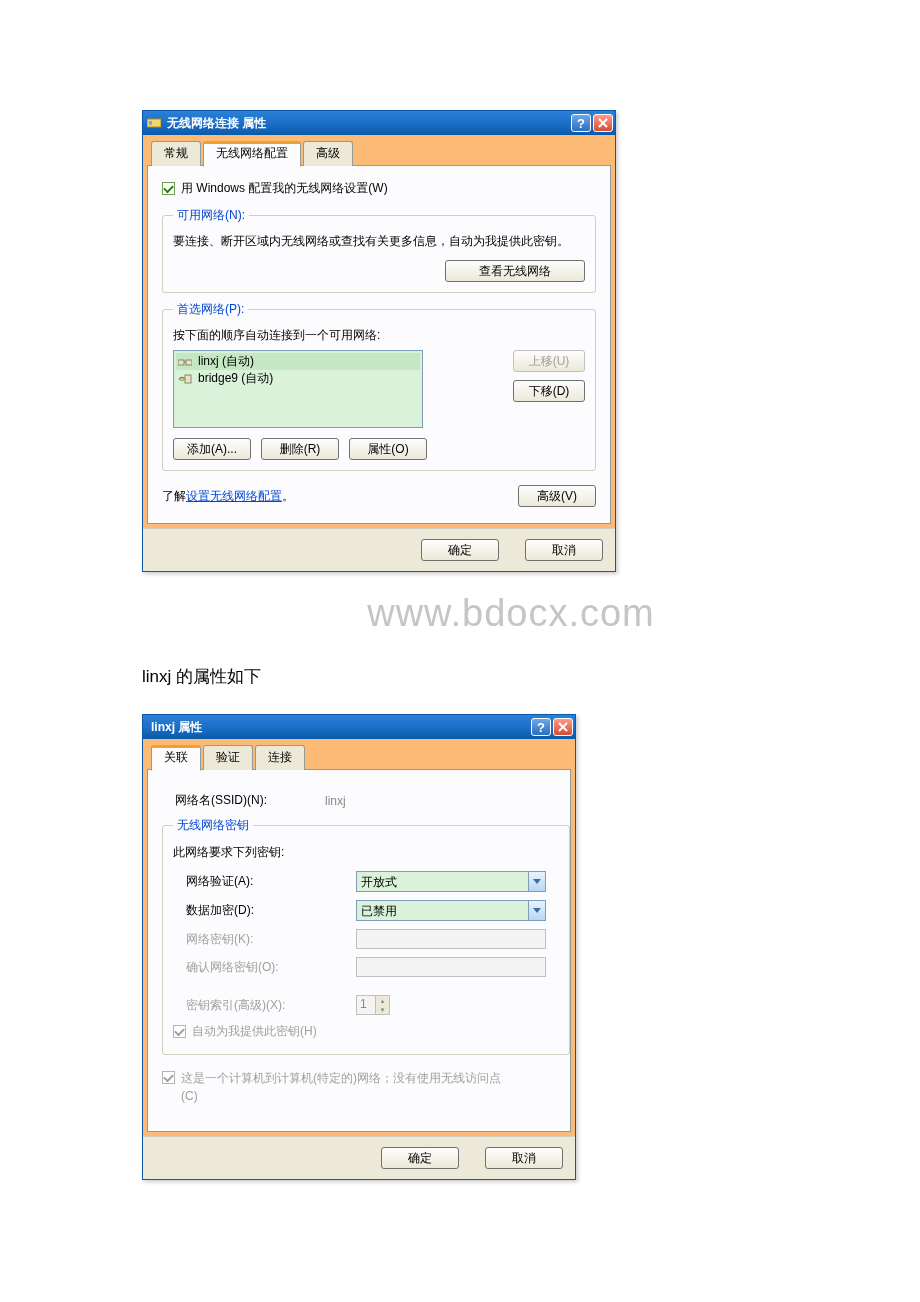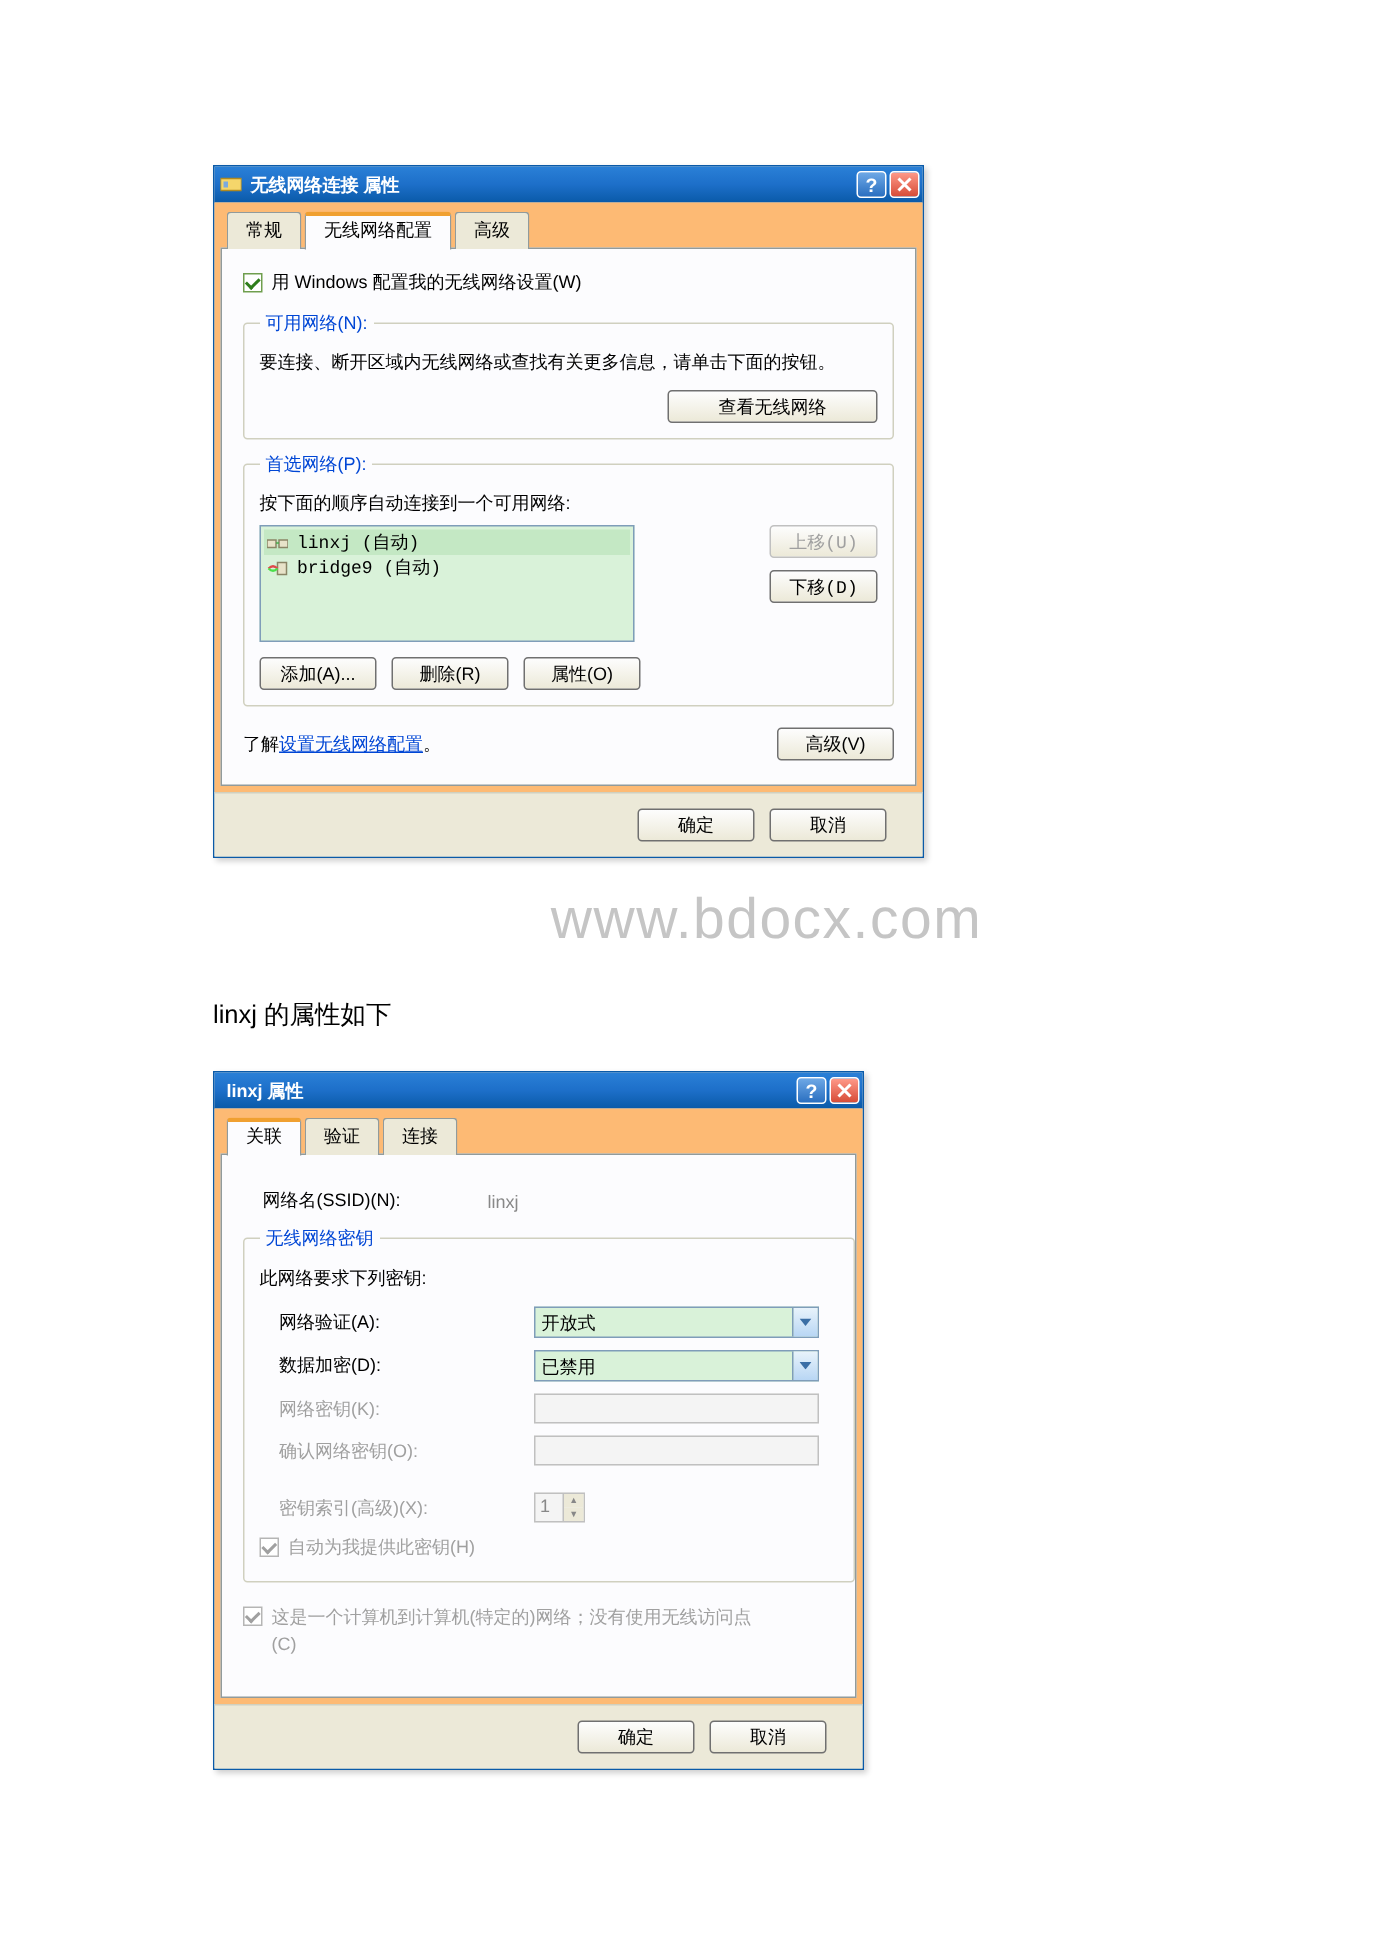--- a/index.html
+++ b/index.html
@@ -98,28 +98,28 @@
   }
   .btn.disabled { color:#a0a0a0; border-color:#c0c0c0;}
   .btn-right { display:flex; justify-content:flex-end; }
   .listbox {
     border:1px solid #7f9db9; background:#d9f2d9;
     width:250px; height:78px; padding:2px; overflow:hidden;
   }
   .listitem { display:flex;align-items:center;gap:6px;height:17px;padding:0 2px;}
   .listitem.selected{ background:#c4e8c4; }
   .neticon{width:14px;height:12px;flex-shrink:0;}
-  .prefgrid{ display:flex; gap:18px; align-items:flex-start;font-family:Liberation Mono, monospace; }
+  .prefgrid{ display:flex; gap:18px; align-items:flex-start; }
   .ud-btns{ display:flex;flex-direction:column;gap:8px; margin-left:auto;}
   .row3{ display:flex; gap:10px; margin-top:10px;}
   .learnrow{ display:flex; justify-content:space-between; align-items:center; margin-top:14px;}
   .learnrow a{ color:#0046d5; text-decoration:underline;}
   .footer{
     border-top:1px solid #d0d0bf;
-    padding:10px 24px; display:flex; justify-content:flex-end; gap:10px; background:#ece9d8;
+    padding:10px 12px; display:flex; justify-content:flex-end; gap:26px; background:#ece9d8;
   }
   .watermark{
     color:#c5c5c5; font-size:38px; letter-spacing:1px; text-align:center;
     margin:18px 0 30px -40px;
   }
   .interlabel{ font-size:17px; margin:12px 0 26px;}
   
   .formrow{ display:flex; align-items:center; margin:8px 13px;}
   .formrow .lbl{ width:150px;}
   .formrow .val-disabled{ color:#888;}
@@ -170,21 +170,21 @@
         <div class="tab">高级</div>
       </div>
       <div class="tabpanel">
         <div class="chkrow">
           <span class="chkbox checked"></span>
           <span>用 Windows 配置我的无线网络设置(W)</span>
         </div>
 
         <fieldset class="group">
           <legend>可用网络(N):</legend>
-          <div class="group-text">要连接、断开区域内无线网络或查找有关更多信息，请单击下面的按钮。</div>
+          <div class="group-text">要连接、断开区域内无线网络或查找有关更多信息，自动为我提供此密钥。</div>
           <div class="btn-right">
             <span class="btn" style="min-width:140px">查看无线网络</span>
           </div>
         </fieldset>
 
         <fieldset class="group">
           <legend>首选网络(P):</legend>
           <div class="group-text" style="margin-bottom:6px">按下面的顺序自动连接到一个可用网络:</div>
           <div class="prefgrid">
             <div class="listbox">

